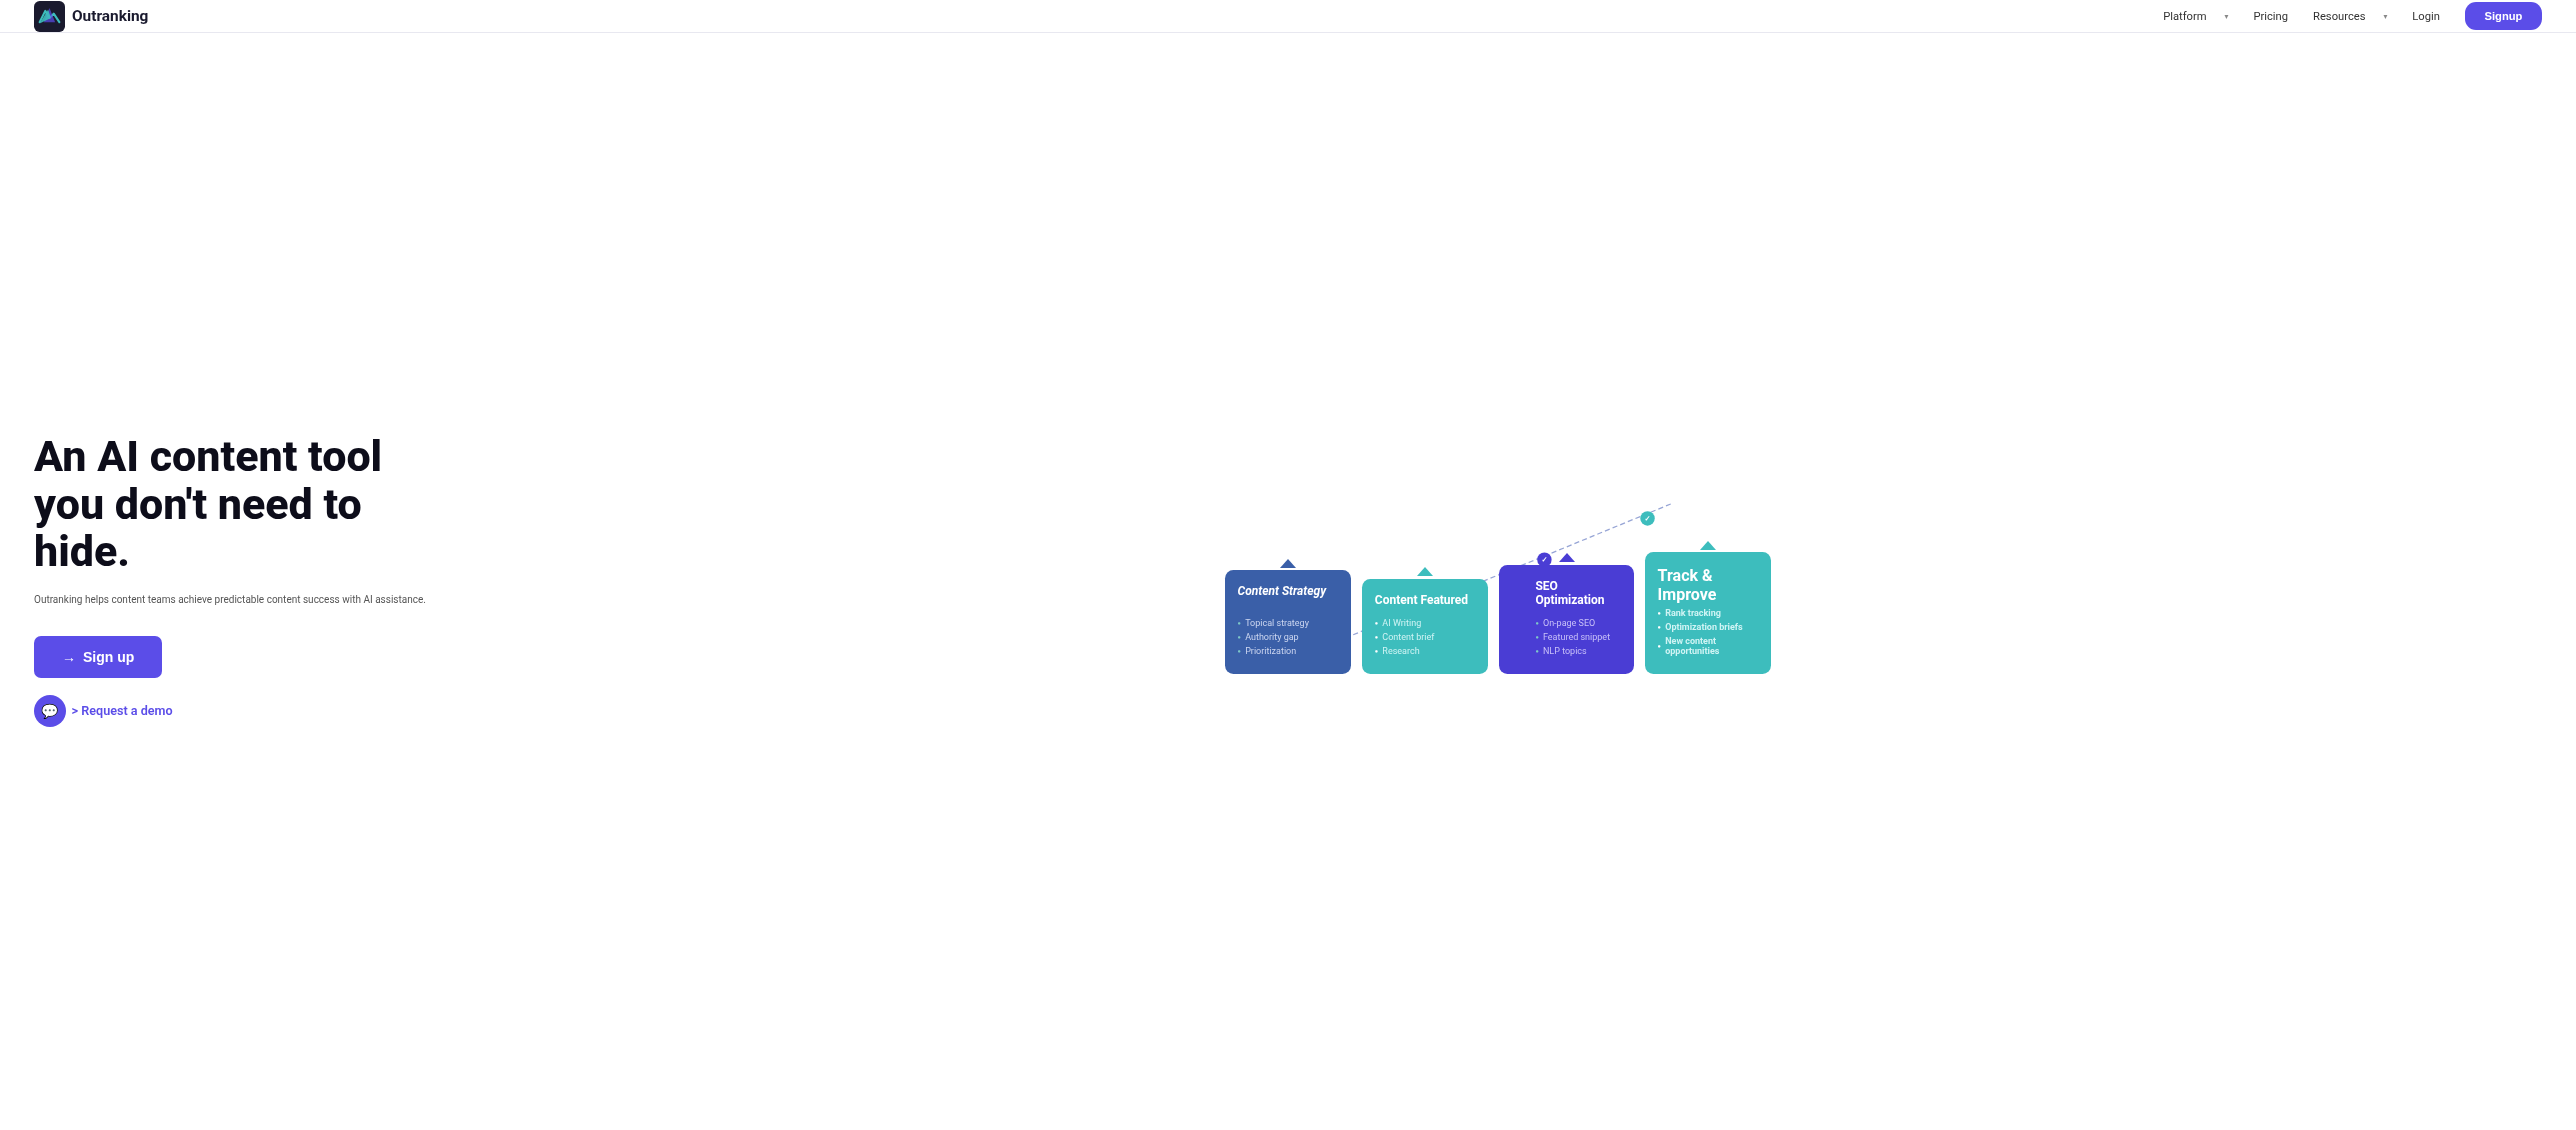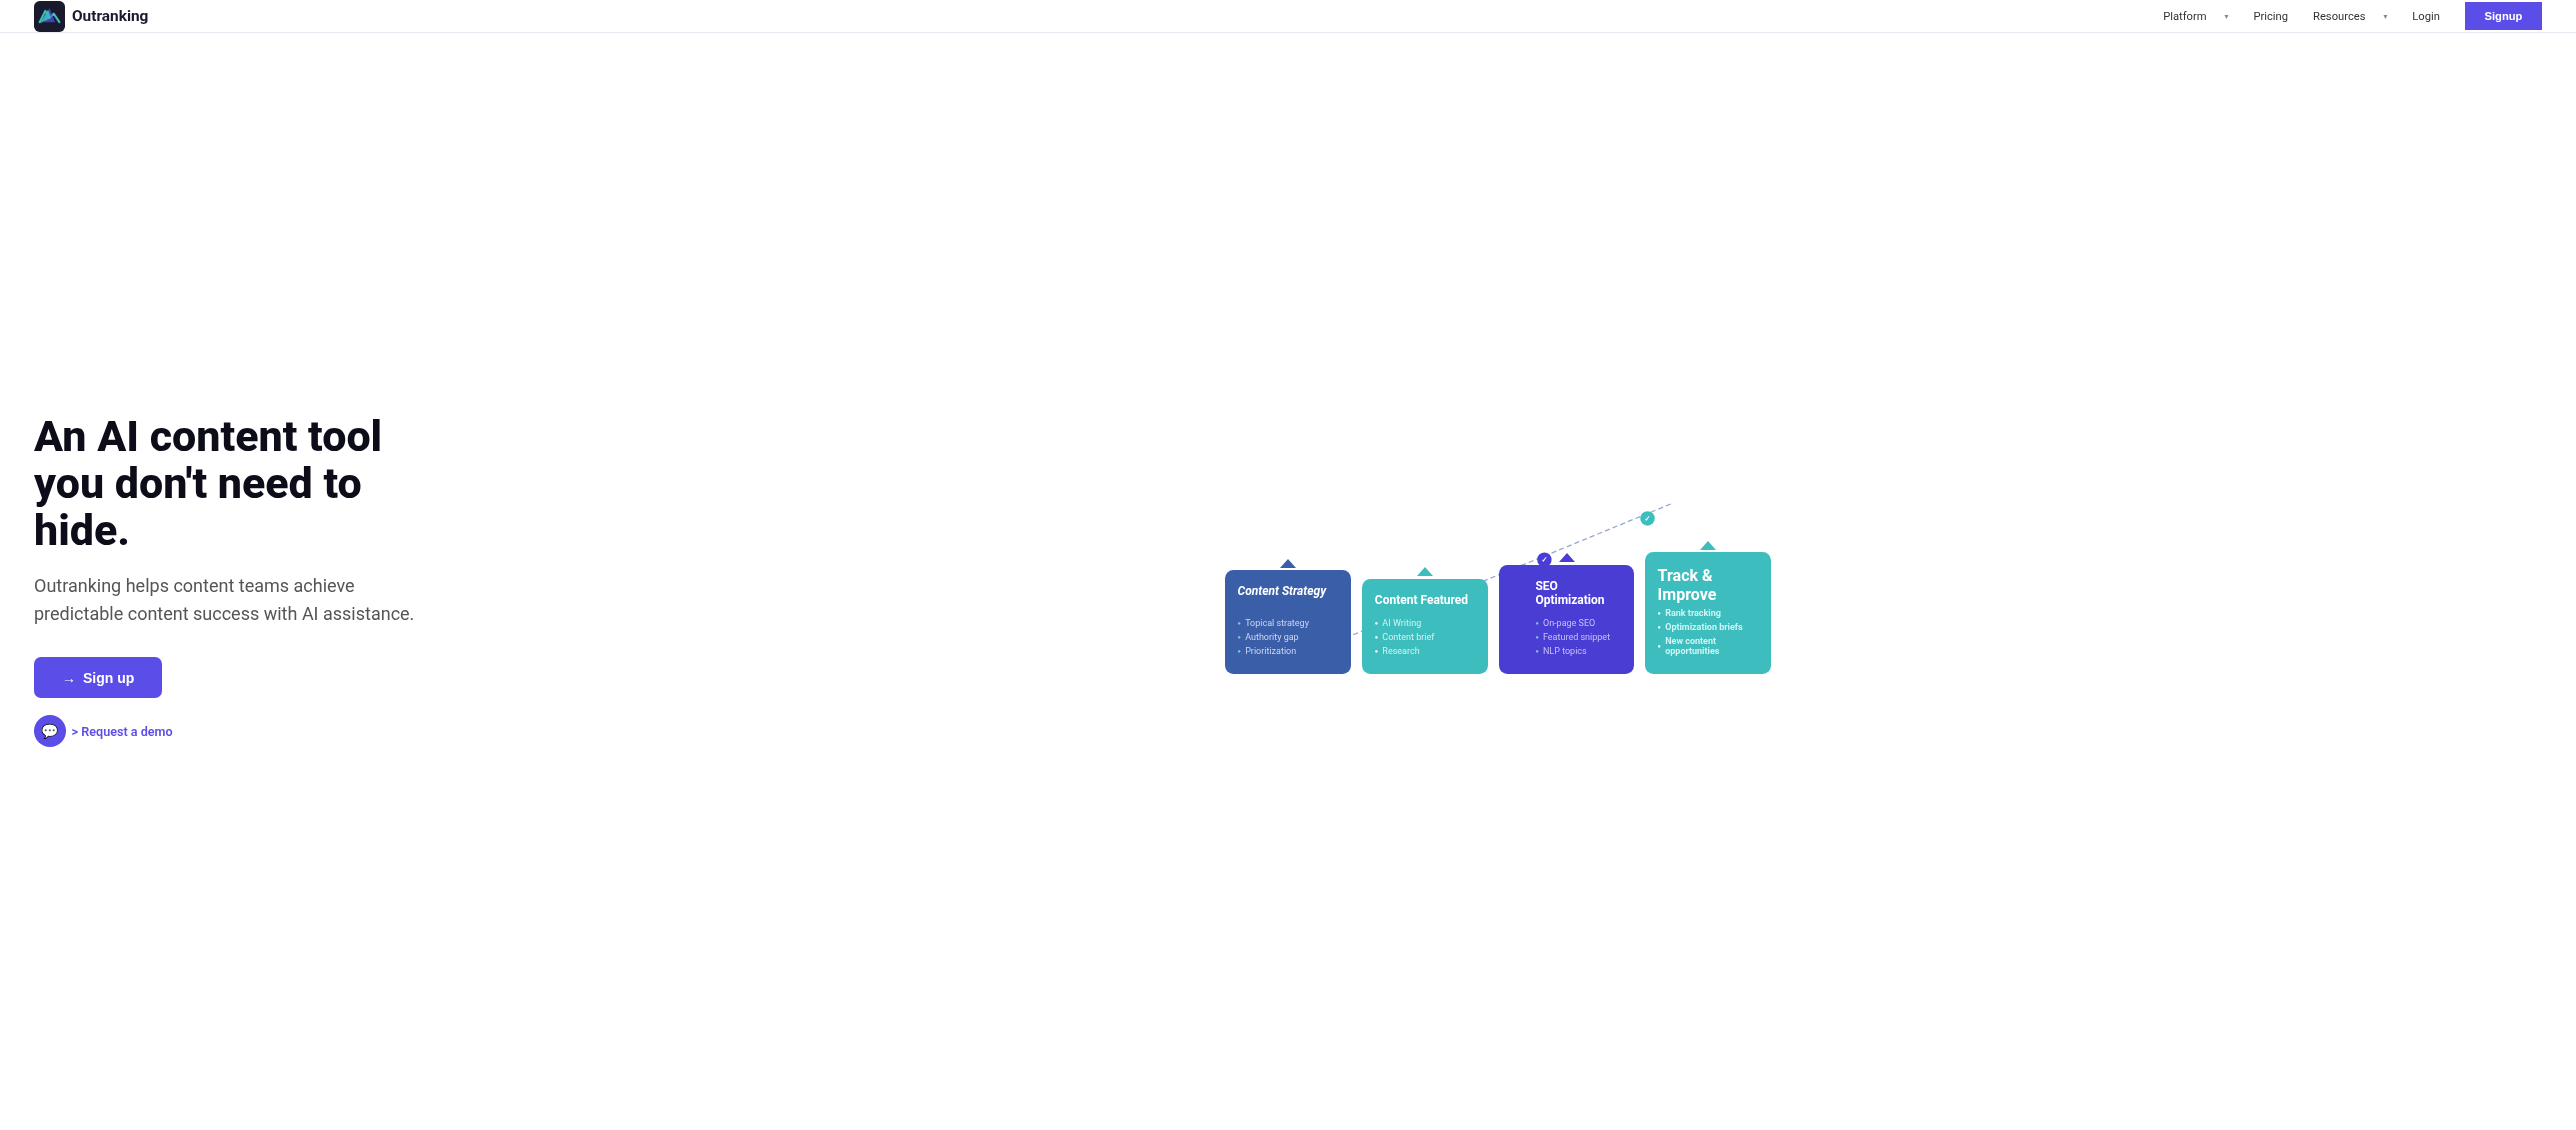--- a/index.html
+++ b/index.html
@@ -12,33 +12,33 @@
       position: sticky; top: 0; background: #fff; z-index: 100;
     }
     .logo { display: flex; align-items: center; gap: 7px; text-decoration: none; }
     .logo-icon { width: 31px; height: 31px; }
     .logo-text { font-size: 15.4px; font-weight: 700; color: #1a1a2e; }
     .nav-links { display: flex; align-items: center; gap: 25px; }
     .nav-item { font-size: 11.2px; color: #333; cursor: pointer; display: flex; align-items: center; gap: 18px; text-decoration: none; }
     .chevron { font-size: 7.7px; color: #888; }
     .nav-login { font-size: 11.2px; color: #333; cursor: pointer; text-decoration: none; }
     .nav-signup {
-      background: #5b4de8; color: #fff; border: none; border-radius: 0;
+      background: #5b4de8; color: #fff; border: none; border-radius: 11px;
       padding: 8.4px 19.6px; font-size: 11.2px; font-weight: 600; cursor: pointer;
     }
 
     
     .hero {
       display: flex; align-items: center; justify-content: space-between;
       padding: 42px 34px 28px 34px; min-height: calc(100vh - 50px);
       gap: 28px;
     }
     .hero-left { max-width: 392px; flex-shrink: 0; }
     .hero-title { font-size: 43px; font-weight: 800; line-height: 1.1; color: #0d0d1a; margin-bottom: 17px; }
-    .hero-subtitle { font-size: 18px; color: #555; line-height: 1.6; margin-bottom: 28px; }
+    .hero-subtitle { font-size: 10px; color: #555; line-height: 1.6; margin-bottom: 28px; }
     .hero-cta { display: flex; align-items: center; gap: 17px; flex-direction: column; align-items: flex-start; }
     .btn-signup {
       background: #5b4de8; color: #fff; border: none; border-radius: 7px;
       padding: 12.6px 28px; font-size: 14px; font-weight: 600; cursor: pointer;
       display: flex; align-items: center; gap: 7px;
     }
     .btn-demo { display: flex; align-items: center; gap: 5.6px; color: #5b4de8; font-size: 12.6px; font-weight: 600; cursor: pointer; text-decoration: none; }
     .demo-bubble {
       width: 32px; height: 32px; background: #5b4de8; border-radius: 50%;
       display: flex; align-items: center; justify-content: center; color: #fff; font-size: 14px;

